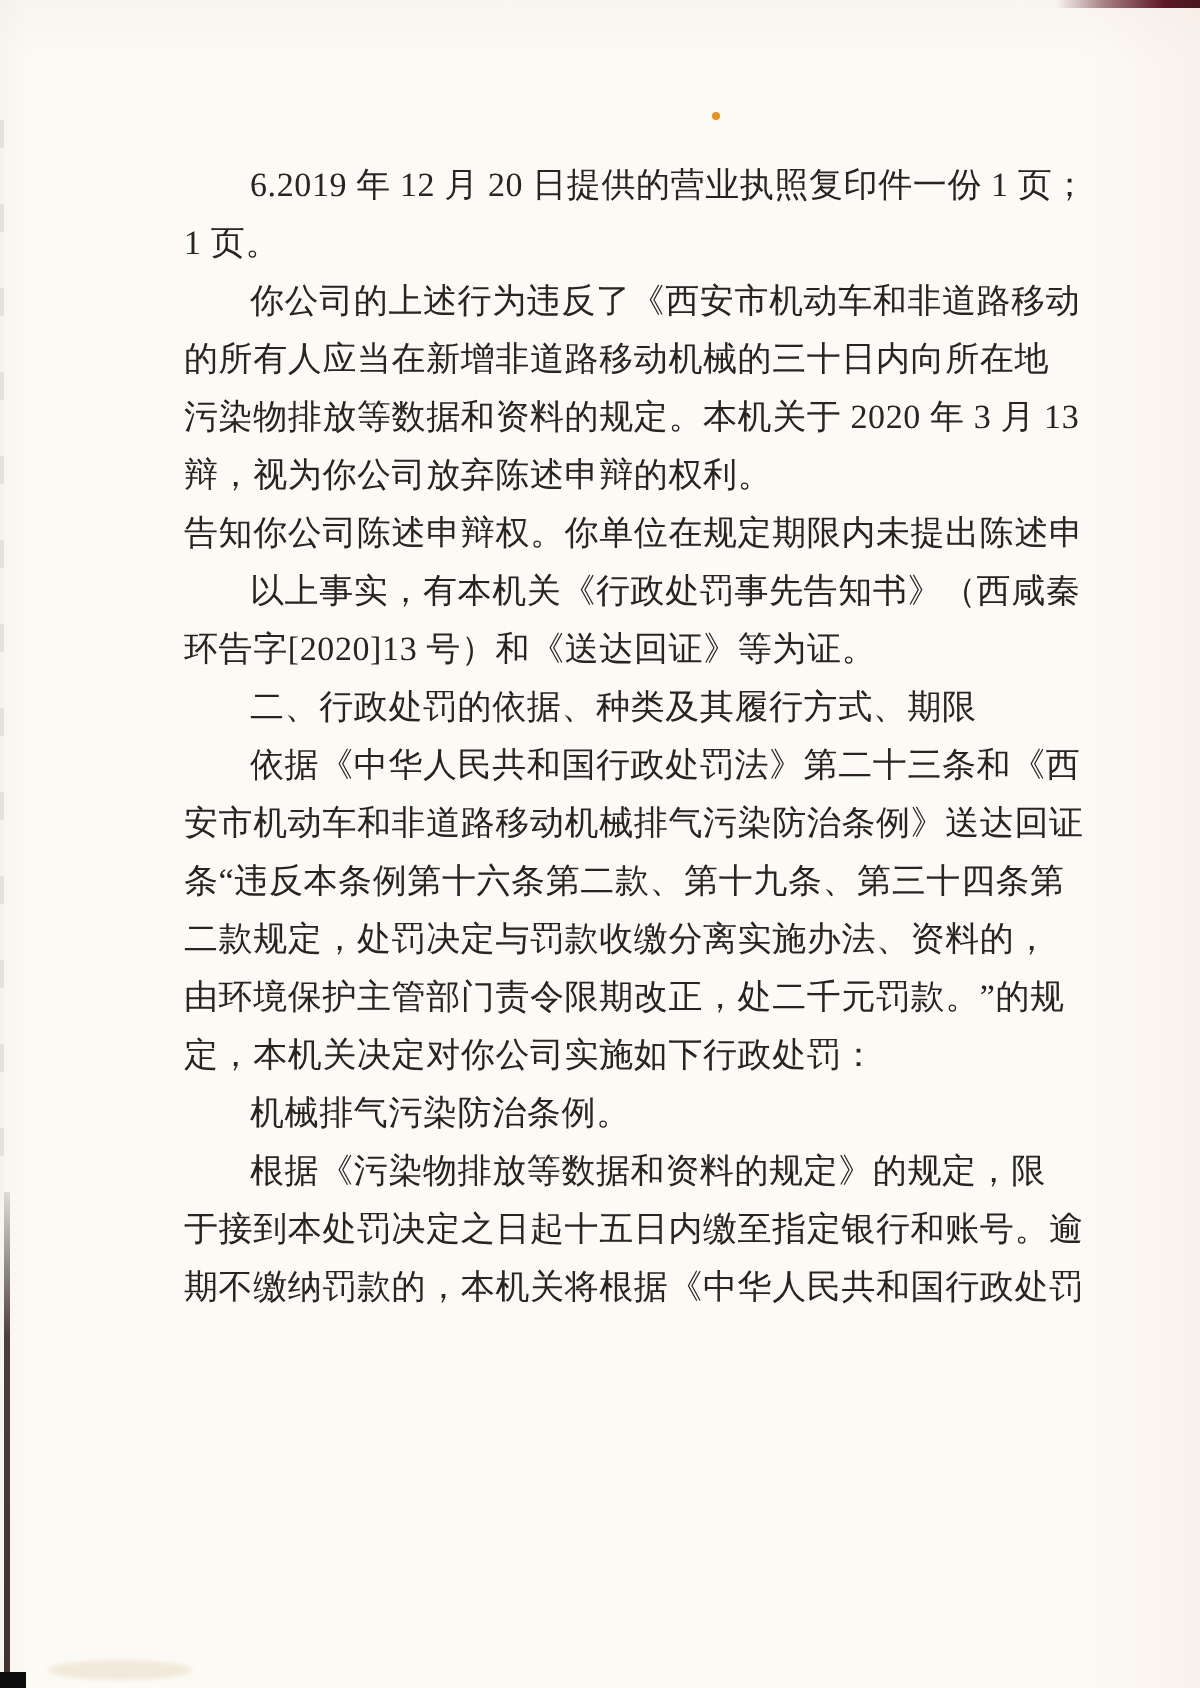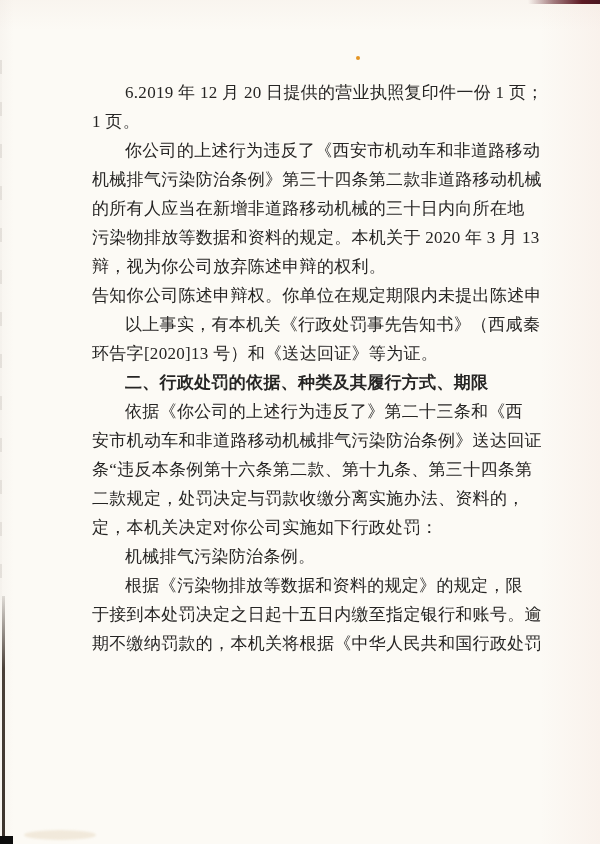--- a/index.html
+++ b/index.html
@@ -81,49 +81,49 @@
     margin-left: 11px;
   }
   .line {
     height: 29px;
     line-height: 29px;
     font-size: 17px;
     letter-spacing: 0.3px;
     white-space: nowrap;
   }
   .line.indent { padding-left: 33px; }
-  .line.bold { font-weight: bold; }
+  .line.bold { font-weight: normal; }
 </style>
 </head>
 <body>
 
 <div class="page">
   <div class="red-strip"></div>
   <div class="orange-dot"></div>
   <div class="edge-faint"></div>
   <div class="edge-dark"></div>
   <div class="bottom-smudge"></div>
   <div class="corner-block"></div>
 
   <div class="textblock">
 
   <div class="line indent">6.2019 年 12 月 20 日提供的营业执照复印件一份 1 页；</div>
       <div class="line">1 页。</div>
       <div class="line indent">你公司的上述行为违反了《西安市机动车和非道路移动</div>
-      <div class="line">机械排气污染防治条例》第三十四条第二款非道路移动机械</div>
       <div class="line">的所有人应当在新增非道路移动机械的三十日内向所在地</div>
       <div class="line">污染物排放等数据和资料的规定。本机关于 2020 年 3 月 13</div>
       <div class="line">辩，视为你公司放弃陈述申辩的权利。</div>
       <div class="line">告知你公司陈述申辩权。你单位在规定期限内未提出陈述申</div>
       <div class="line indent">以上事实，有本机关《行政处罚事先告知书》（西咸秦</div>
       <div class="line">环告字[2020]13 号）和《送达回证》等为证。</div>
       <div class="line indent bold">二、行政处罚的依据、种类及其履行方式、期限</div>
-      <div class="line indent">依据《你公司的上述行为违反了》第二十三条和《西</div>
+      <div class="line indent">依据《中华人民共和国行政处罚法》第二十三条和《西</div>
       <div class="line">安市机动车和非道路移动机械排气污染防治条例》送达回证</div>
       <div class="line">条“违反本条例第十六条第二款、第十九条、第三十四条第</div>
       <div class="line">二款规定，处罚决定与罚款收缴分离实施办法、资料的，</div>
+      <div class="line">由环境保护主管部门责令限期改正，处二千元罚款。”的规</div>
       <div class="line">定，本机关决定对你公司实施如下行政处罚：</div>
       <div class="line indent">机械排气污染防治条例。</div>
       <div class="line indent">根据《污染物排放等数据和资料的规定》的规定，限</div>
       <div class="line">于接到本处罚决定之日起十五日内缴至指定银行和账号。逾</div>
       <div class="line">期不缴纳罚款的，本机关将根据《中华人民共和国行政处罚</div>
     </div>
 </div>
 
 </body></html>

